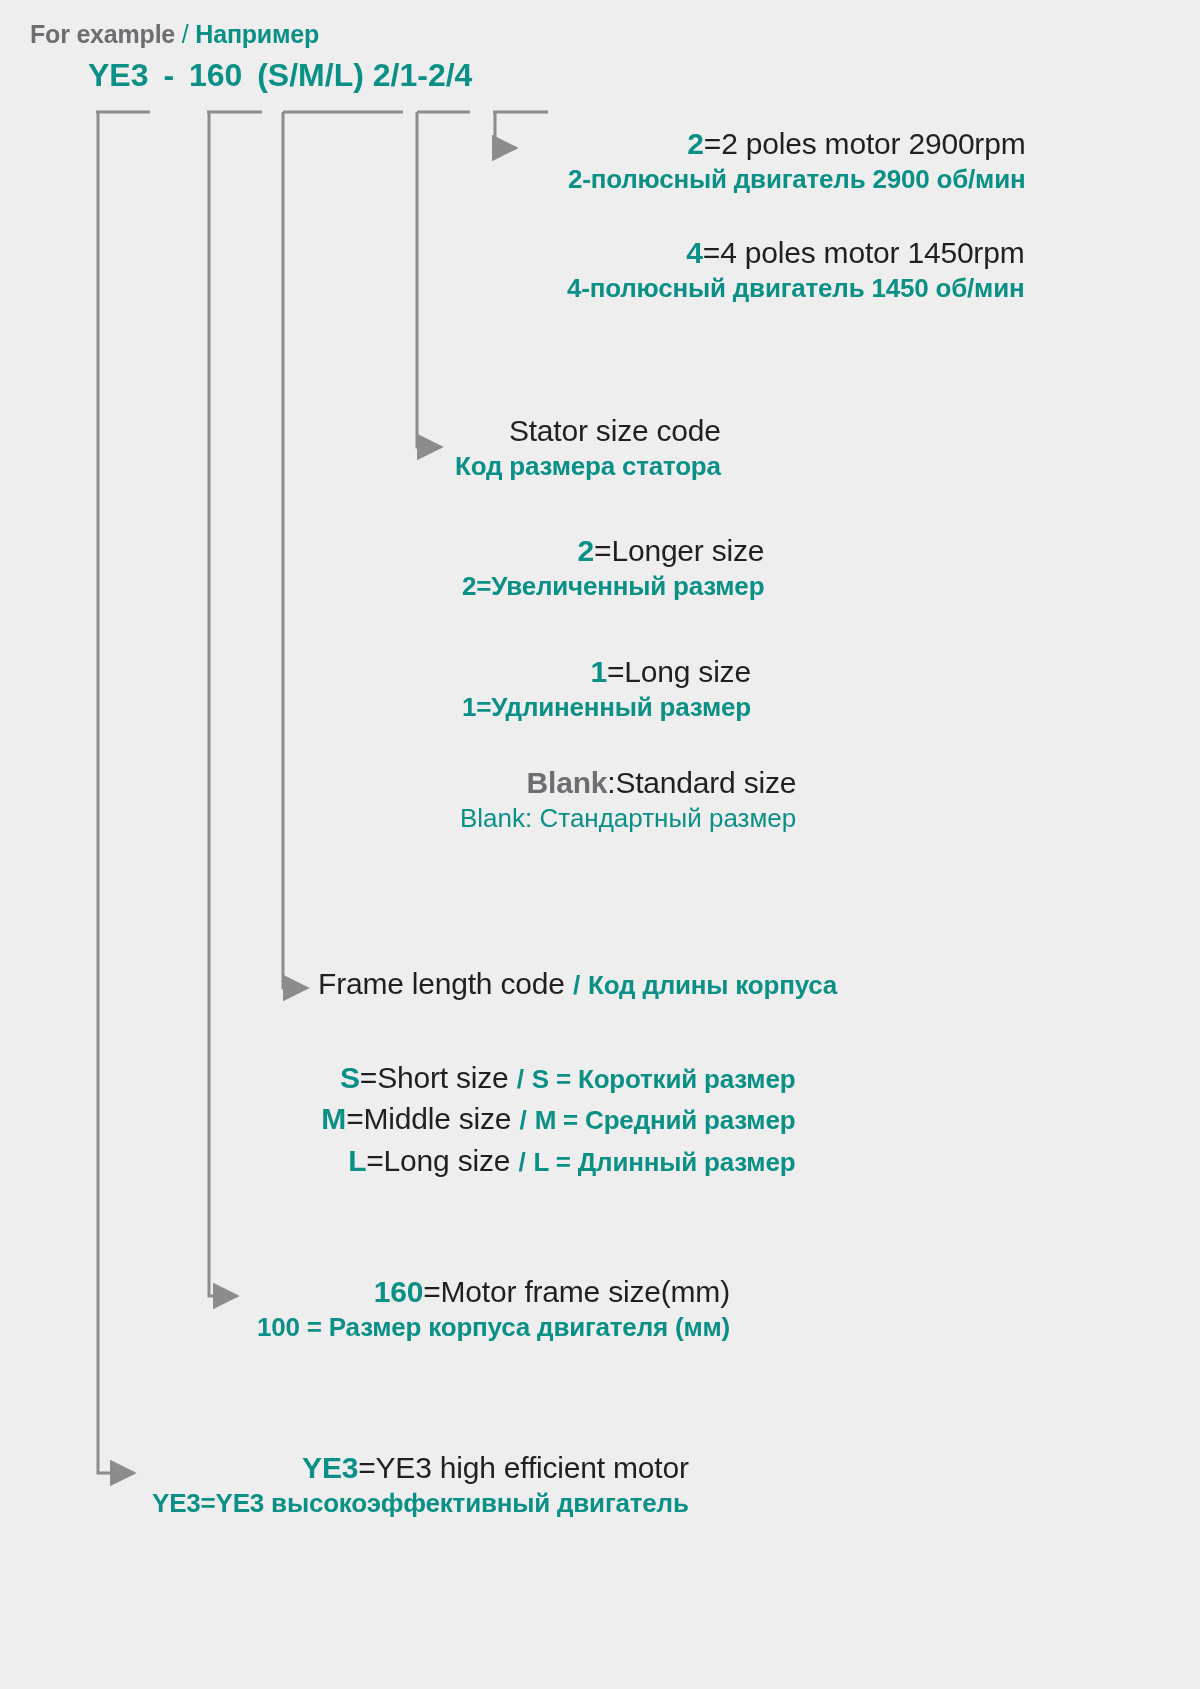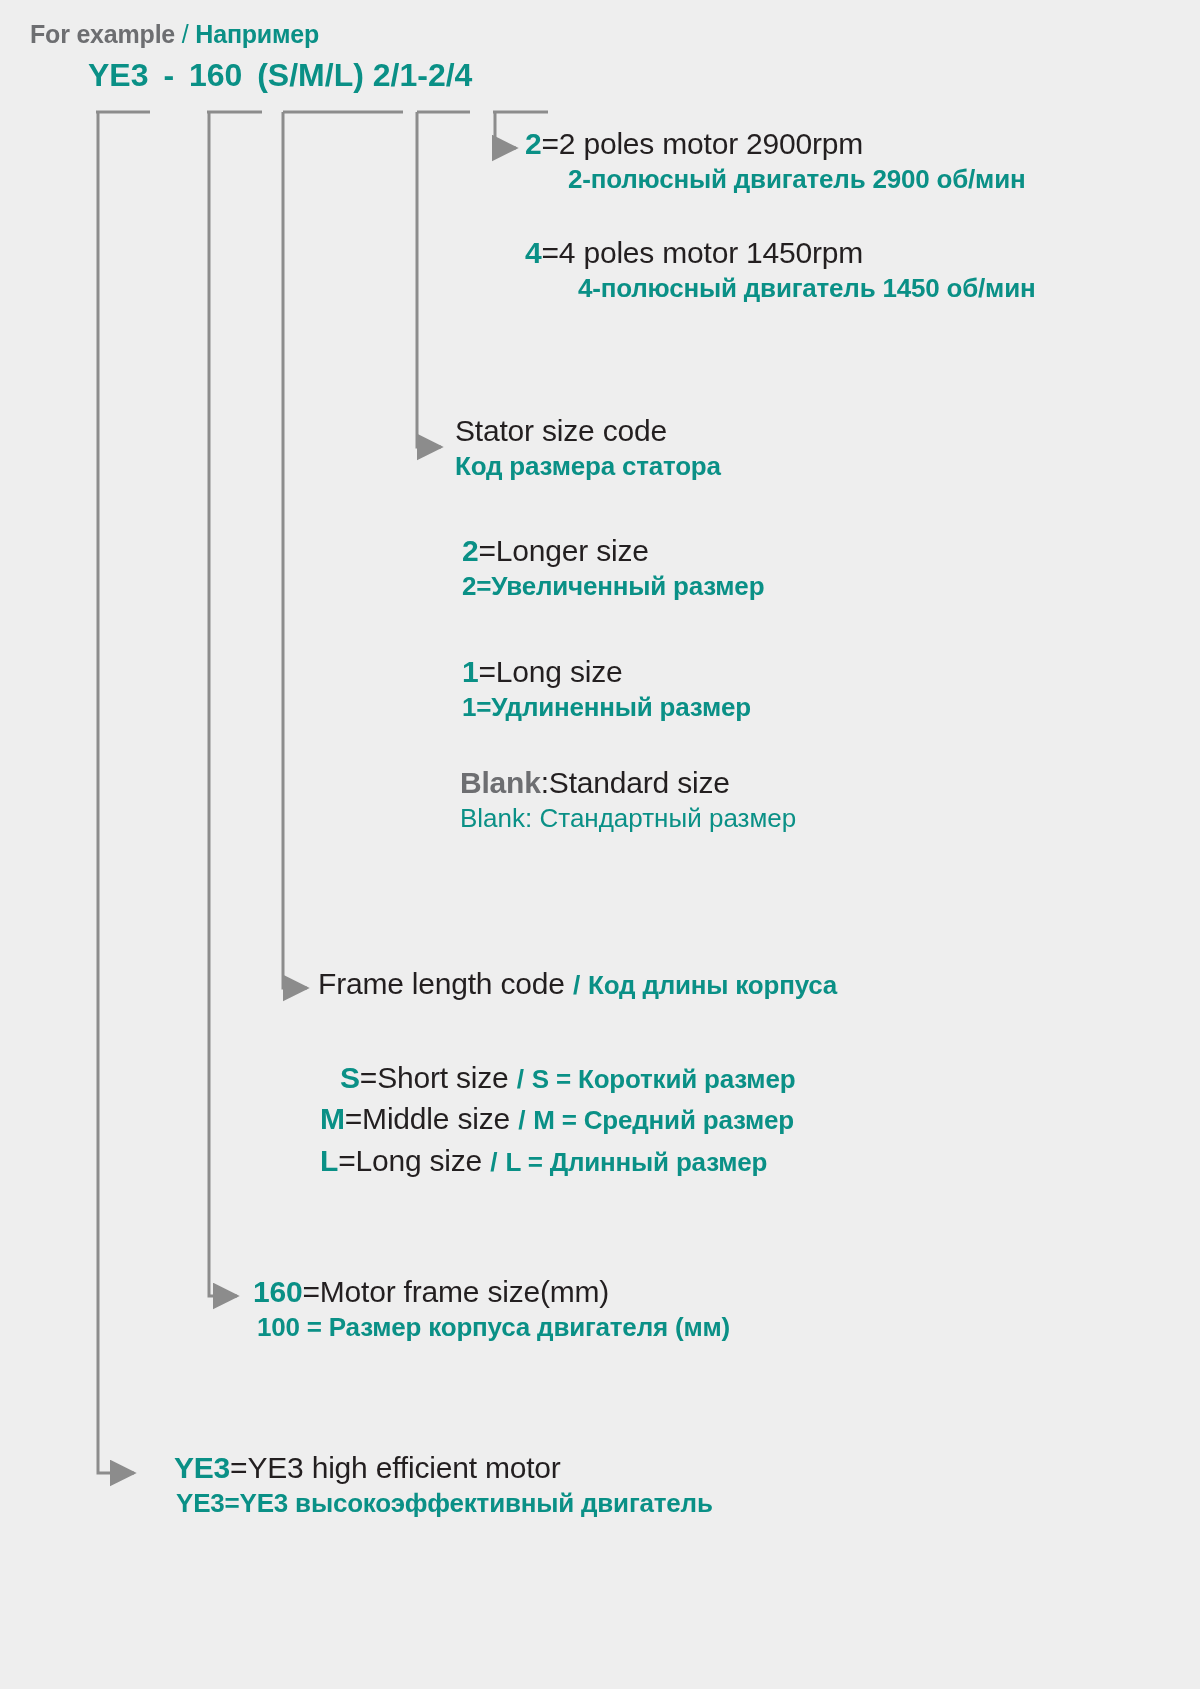--- a/index.html
+++ b/index.html
@@ -51,20 +51,21 @@
     position: absolute;
     left: 0; top: 0;
     width: 1200px; height: 1689px;
     pointer-events: none;
   }
 
   
   .ann {
     position: absolute;
     white-space: nowrap;
+    text-align: right;
   }
   .en {
     font-size: 30px;
     color: #231f20;
     line-height: 1.05;
     letter-spacing: -0.2px;
   }
   .en .key { color: #0a9086; font-weight: bold; }
   .en .keyg { color: #6d6e71; font-weight: bold; }
   .en .slash { color: #0a9086; font-weight: bold; font-size: 26px; }
@@ -132,21 +133,21 @@
     </div>
     <div class="gap-sm"></div>
     <div class="ru" style="margin-left:43px;">2-полюсный двигатель 2900 об/мин</div>
   </div>
 
   <div class="ann" style="left:525px; top:237px;">
     <div class="en">
       <span class="key">4</span><span>=4 poles motor 1450rpm</span>
     </div>
     <div class="gap-sm"></div>
-    <div class="ru" style="margin-left:53px;">4-полюсный двигатель 1450 об/мин</div>
+    <div class="ru" style="margin-left:42px;">4-полюсный двигатель 1450 об/мин</div>
   </div>
 
   <div class="ann" style="left:455px; top:415px;">
     <div class="en">Stator size code</div>
     <div class="gap-sm"></div>
     <div class="ru">Код размера статора</div>
   </div>
 
   <div class="ann" style="left:462px; top:535px;">
     <div class="en">
@@ -199,21 +200,21 @@
   </div>
 
   <div class="ann" style="left:253px; top:1276px;">
     <div class="en">
       <span class="key">160</span><span>=Motor frame size(mm)</span>
     </div>
     <div class="gap-sm"></div>
     <div class="ru" style="margin-left:4px;">100 = Размер корпуса двигателя (мм)</div>
   </div>
 
-  <div class="ann" style="left:150px; top:1452px;margin-left:24px;">
+  <div class="ann" style="left:150px; top:1452px;">
     <div class="en">
       <span class="key">YE3</span><span>=YE3 high efficient motor</span>
     </div>
     <div class="gap-sm"></div>
     <div class="ru" style="margin-left:2px;">YE3=YE3 высокоэффективный двигатель</div>
   </div>
 
 </div>
 
 </body></html>

